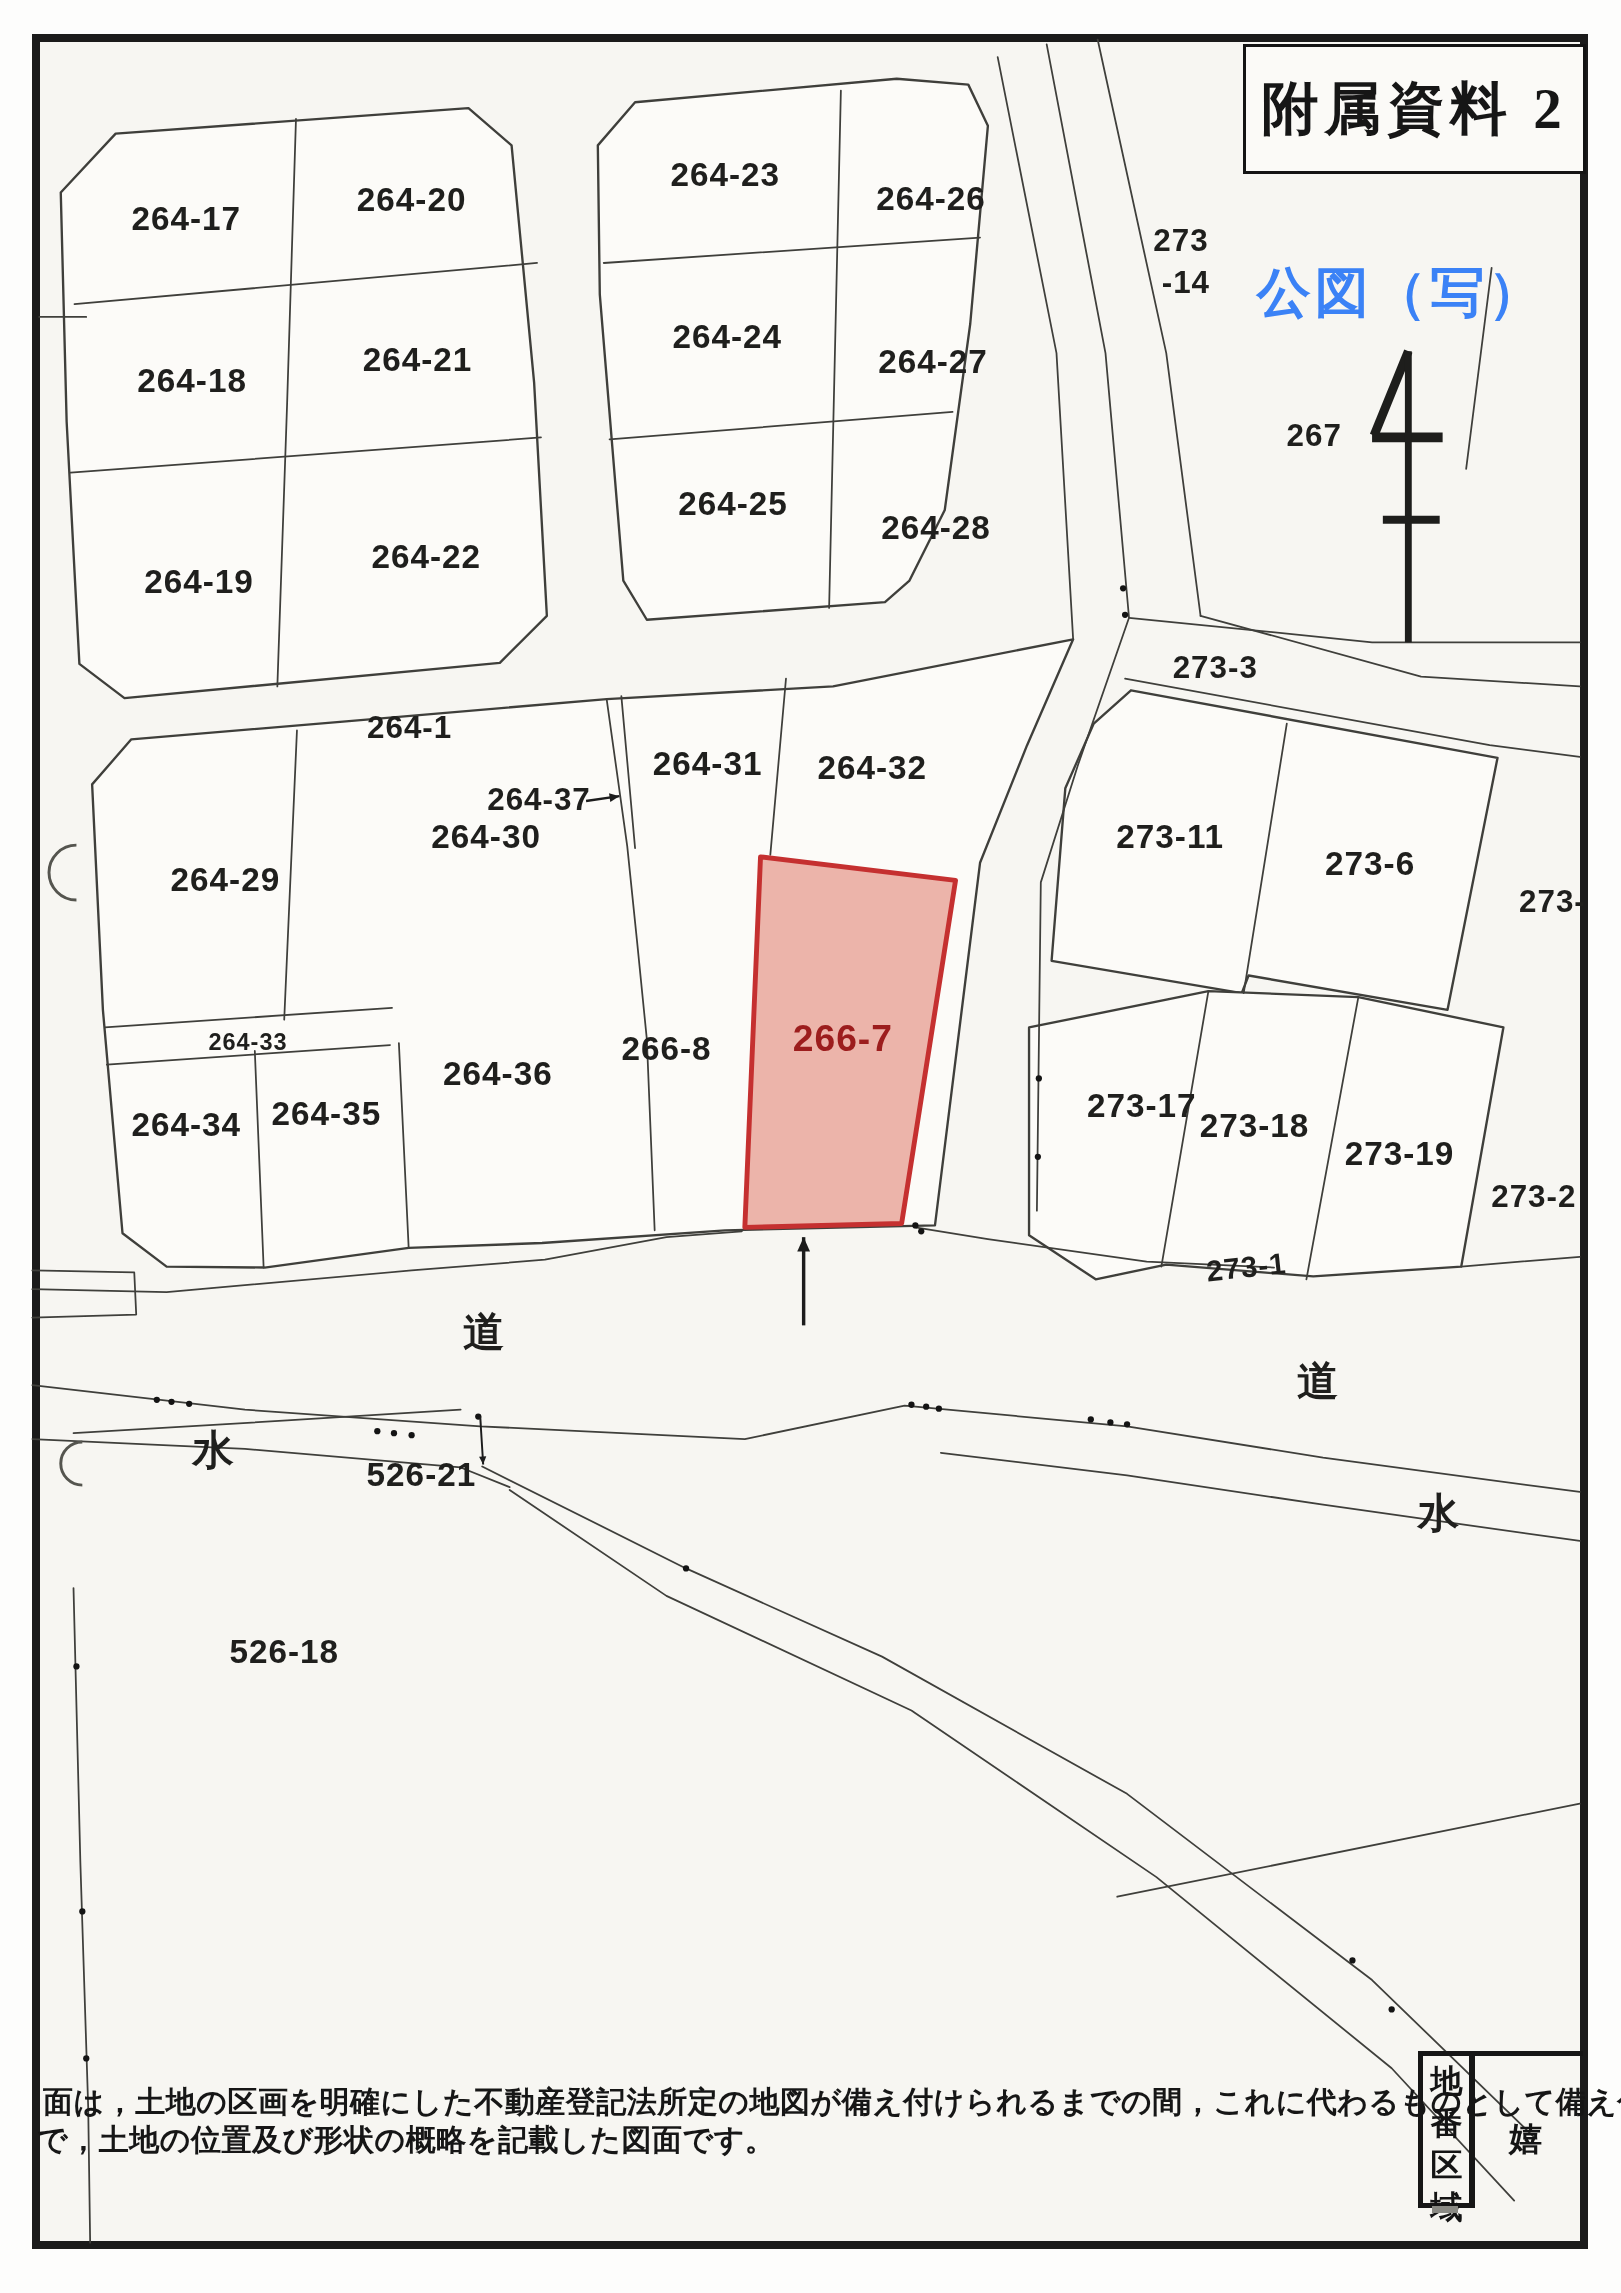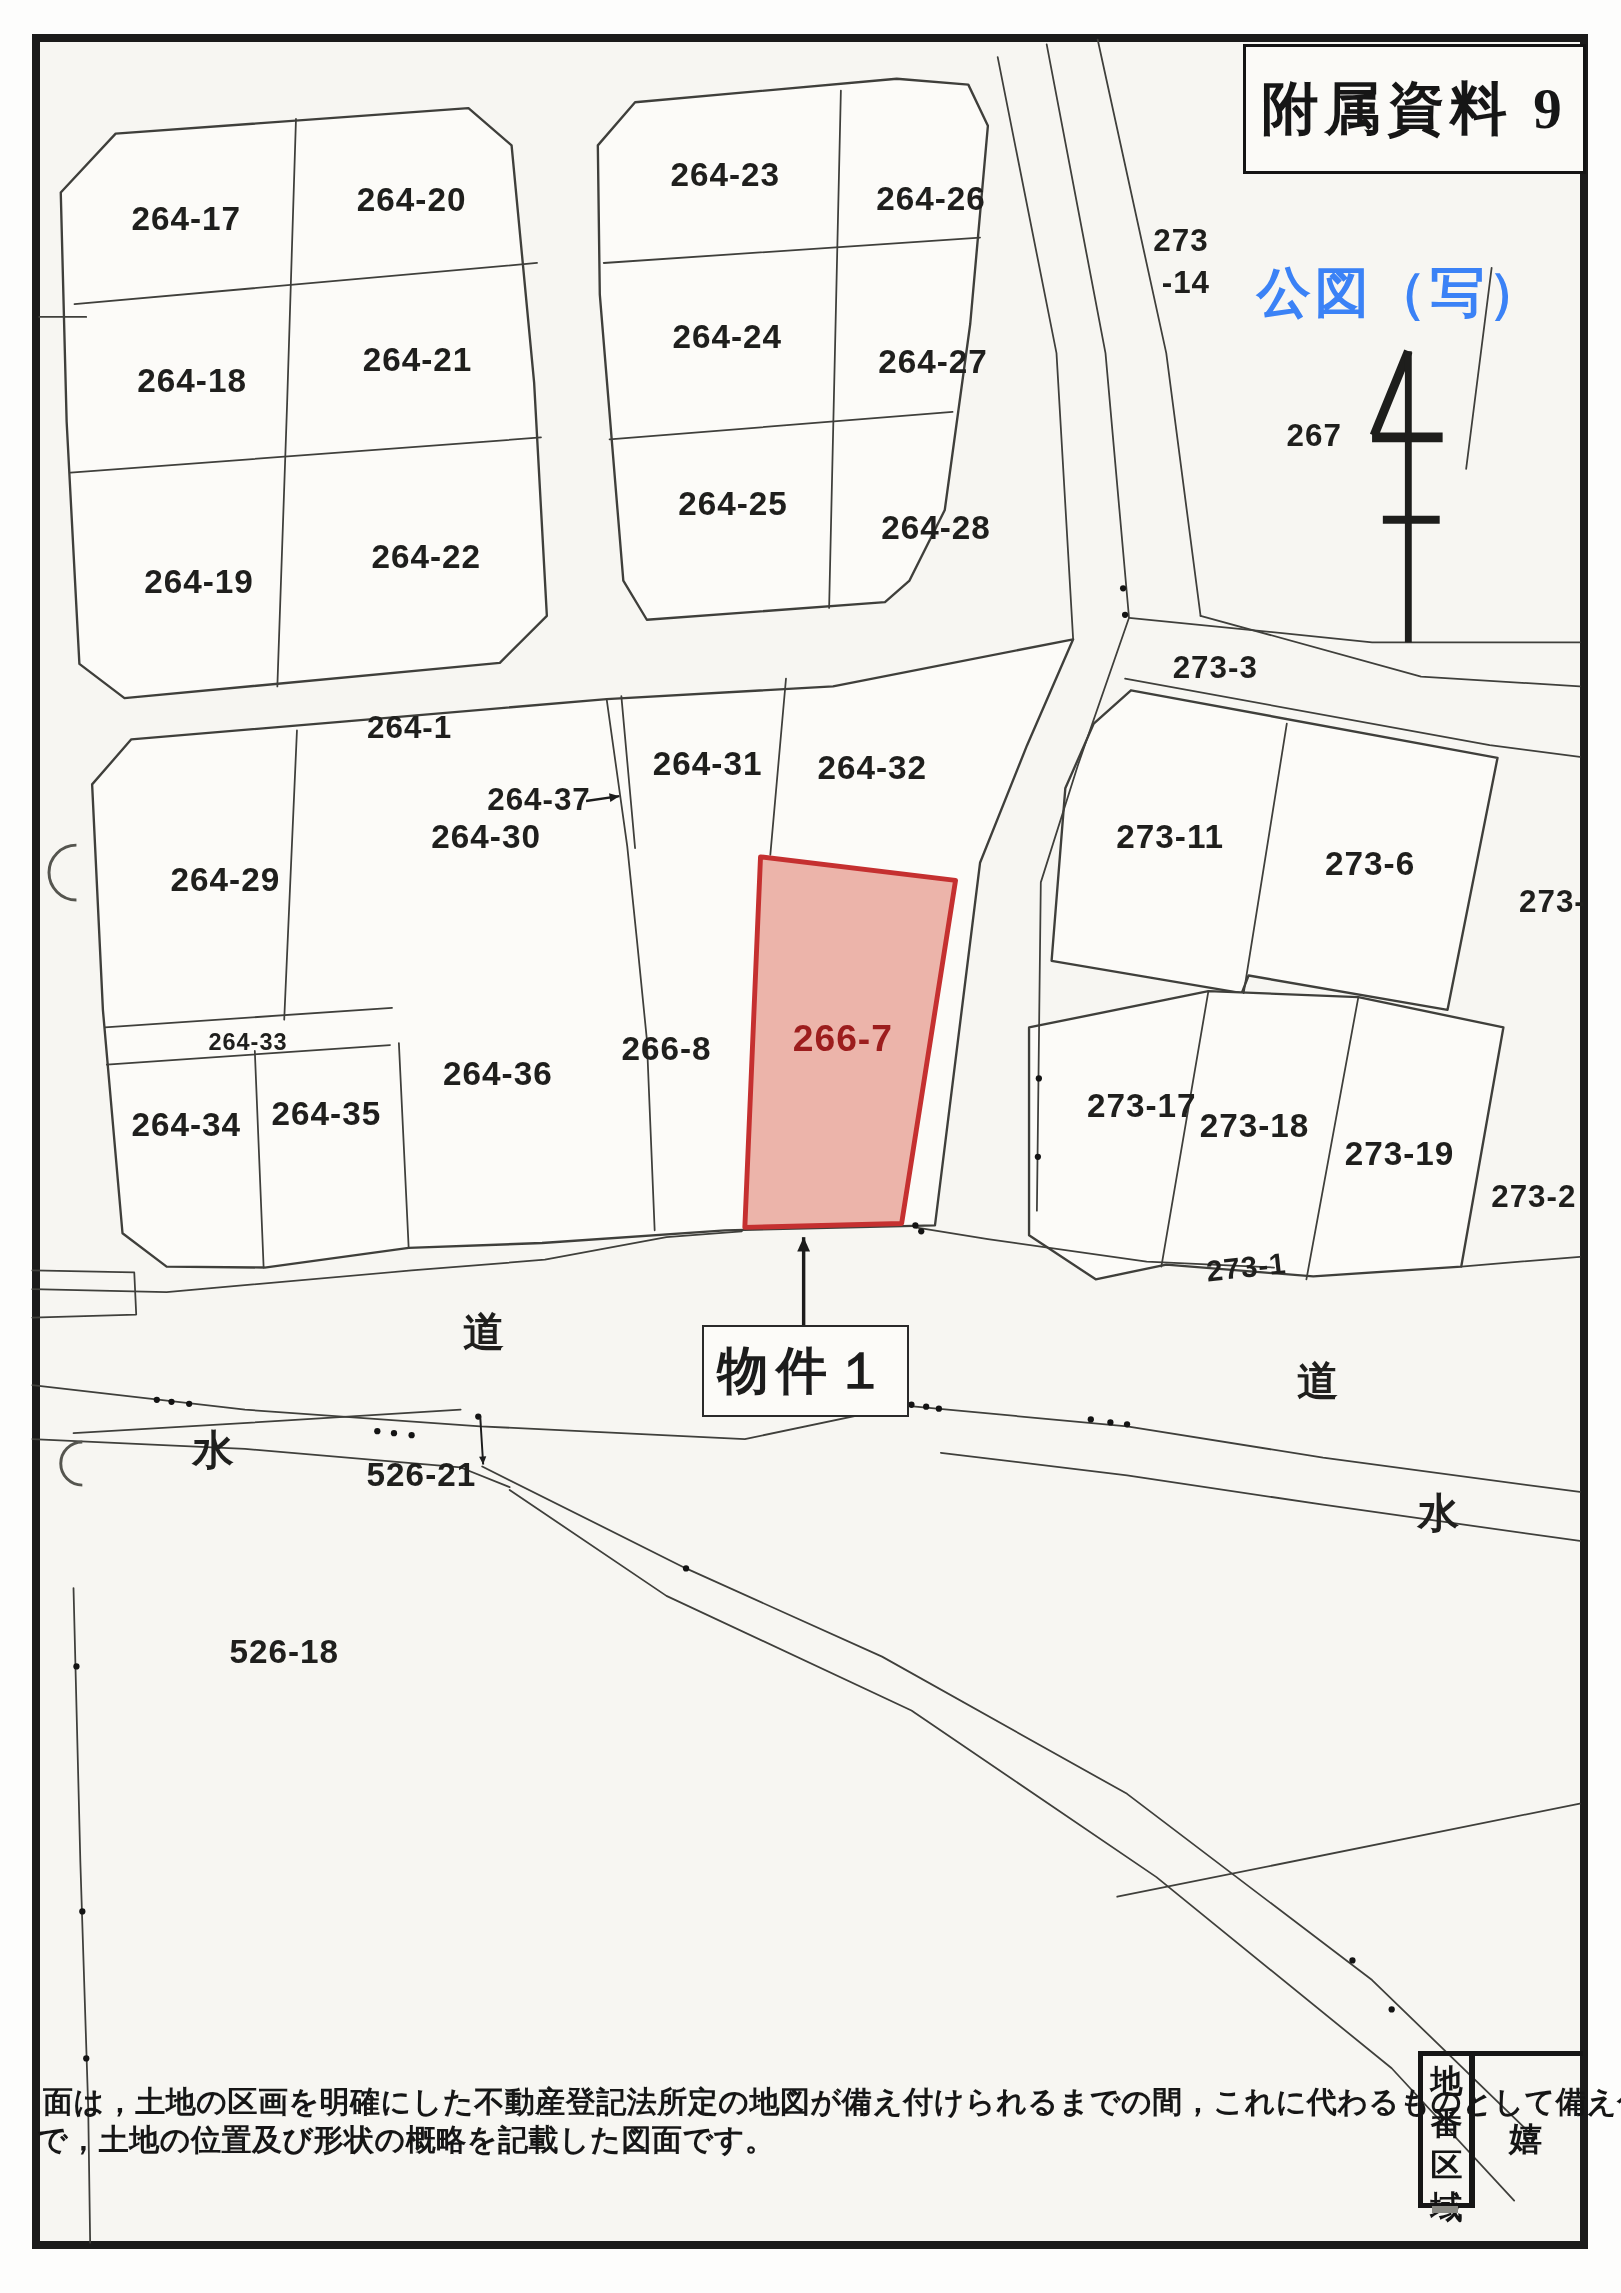--- a/index.html
+++ b/index.html
@@ -154,28 +154,25 @@
       <text x="1272" y="1295" fill="#1f1f1d" font-size="30" font-weight="700" text-anchor="middle" dominant-baseline="middle" font-family="&quot;Liberation Sans&quot;,&quot;DejaVu Sans&quot;,sans-serif" letter-spacing="1px" transform="rotate(-6 1272 1295)">273-1</text>
       <text x="494" y="1362" fill="#1f1f1d" font-size="42" font-weight="700" text-anchor="middle" dominant-baseline="middle" font-family="&quot;Liberation Sans&quot;,&quot;DejaVu Sans&quot;,sans-serif" letter-spacing="1px">道</text>
       <text x="1345" y="1412" fill="#1f1f1d" font-size="42" font-weight="700" text-anchor="middle" dominant-baseline="middle" font-family="&quot;Liberation Sans&quot;,&quot;DejaVu Sans&quot;,sans-serif" letter-spacing="1px">道</text>
       <text x="218" y="1482" fill="#1f1f1d" font-size="42" font-weight="700" text-anchor="middle" dominant-baseline="middle" font-family="&quot;Liberation Sans&quot;,&quot;DejaVu Sans&quot;,sans-serif" letter-spacing="1px">水</text>
       <text x="1468" y="1547" fill="#1f1f1d" font-size="42" font-weight="700" text-anchor="middle" dominant-baseline="middle" font-family="&quot;Liberation Sans&quot;,&quot;DejaVu Sans&quot;,sans-serif" letter-spacing="1px">水</text>
       <text x="430" y="1507" fill="#1f1f1d" font-size="34" font-weight="700" text-anchor="middle" dominant-baseline="middle" font-family="&quot;Liberation Sans&quot;,&quot;DejaVu Sans&quot;,sans-serif" letter-spacing="1px">526-21</text>
       <text x="290" y="1688" fill="#1f1f1d" font-size="34" font-weight="700" text-anchor="middle" dominant-baseline="middle" font-family="&quot;Liberation Sans&quot;,&quot;DejaVu Sans&quot;,sans-serif" letter-spacing="1px">526-18</text>
     </svg>
 
   <div class="doc-title-box">
-    <span class="doc-title">附属資料 9</span>
+    <span class="doc-title">附属資料 2</span>
   </div>
 
   <div class="map-title">公図（写）</div>
 
-  <div class="callout-box">
-    <span class="callout-label">物件１</span>
-  </div>
 
   <div class="note" id="note1">面は，土地の区画を明確にした不動産登記法所定の地図が備え付けられるまでの間，これに代わるものとして備え付け</div>
   <div class="note" id="note2">で，土地の位置及び形状の概略を記載した図面です。</div>
 
   <div class="stamp-line" id="stamp-top"></div>
   <div class="stamp-line" id="stamp-left"></div>
   <div class="stamp-line" id="stamp-mid"></div>
   <div class="stamp-line" id="stamp-bottom"></div>
   <div class="stamp-v">地番区域</div>
   <div class="stamp-c2">嬉</div>

